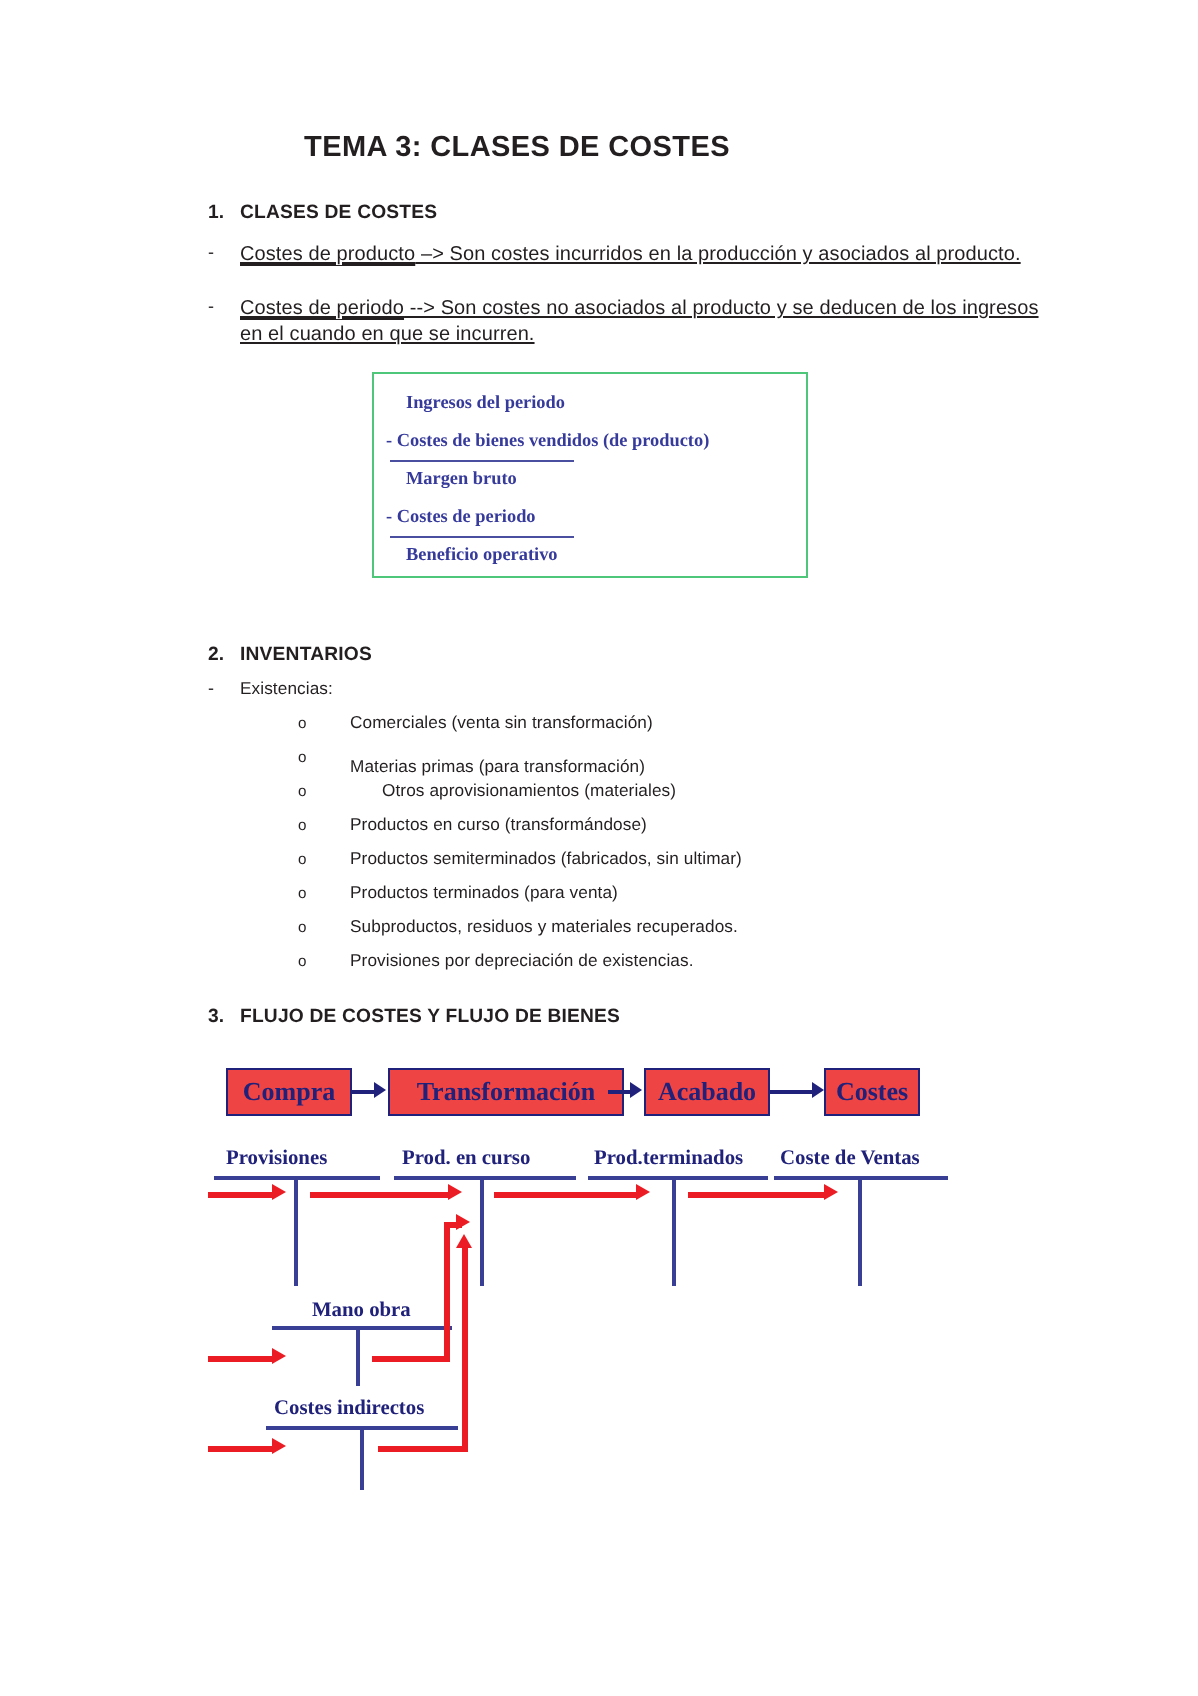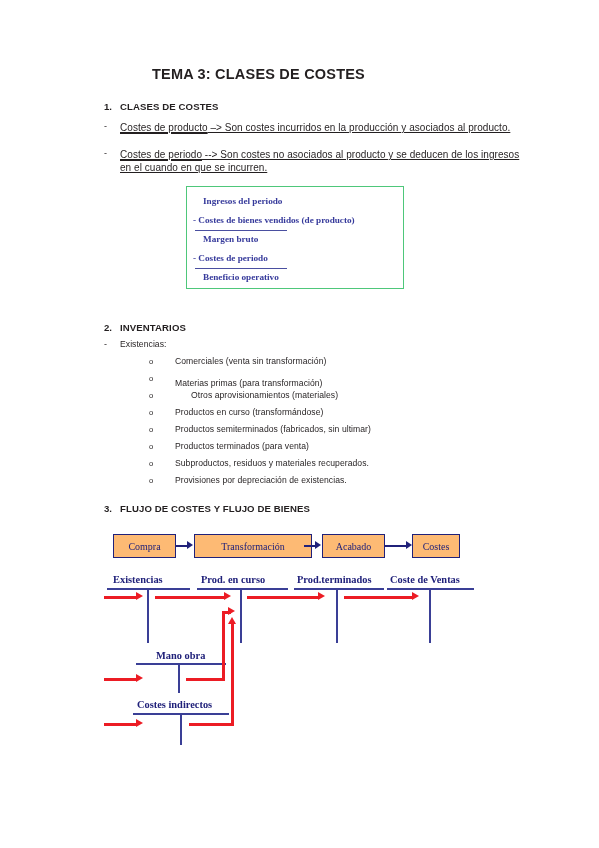--- a/index.html
+++ b/index.html
@@ -47,23 +47,23 @@
     position:absolute;height:1.3px;background:#4a4fa0;
   }
 
   
   .o-bullet{position:absolute;font-size:7.6px;color:#231f20;}
   .o-text{position:absolute;font-size:8.6px;color:#231f20;white-space:nowrap;letter-spacing:.05px;}
 
   
   .fbox{
     position:absolute;border:1.9px solid #20217a;box-sizing:border-box;
-    background:#fdba74;display:flex;align-items:center;justify-content:center;
-    font-family:"Liberation Serif", serif;font-weight:normal;color:#20217a;
-    font-size:10px;white-space:nowrap;
+    background:#ef4444;display:flex;align-items:center;justify-content:center;
+    font-family:"Liberation Serif", serif;font-weight:bold;color:#20217a;
+    font-size:13px;white-space:nowrap;
   }
   .fconn{position:absolute;height:2.4px;background:#20217a;}
   .fhead{
     position:absolute;width:0;height:0;
     border-top:4.6px solid transparent;border-bottom:4.6px solid transparent;
     border-left:6.2px solid #20217a;
   }
 
   
   .tlabel{
@@ -157,21 +157,21 @@
   <div class="fbox" style="left:194px;top:534px;width:118px;height:24px;">Transformación</div>
   <div class="fconn" style="left:304px;top:545px;width:11px;"></div>
   <div class="fhead" style="left:315px;top:541px;"></div>
 
   <div class="fbox" style="left:322px;top:534px;width:63px;height:24px;">Acabado</div>
   <div class="fconn" style="left:385px;top:545px;width:21px;"></div>
   <div class="fhead" style="left:406px;top:541px;"></div>
 
   <div class="fbox" style="left:412px;top:534px;width:48px;height:24px;">Costes</div>
 
-  <div class="tlabel" style="left:113px;top:574px;">Existencias</div>
+  <div class="tlabel" style="left:113px;top:574px;">Provisiones</div>
   <div class="trule" style="left:107px;top:588px;width:83px;"></div>
   <div class="tstem" style="left:147px;top:588px;height:55px;"></div>
 
   <div class="tlabel" style="left:201px;top:574px;">Prod. en curso</div>
   <div class="trule" style="left:197px;top:588px;width:91px;"></div>
   <div class="tstem" style="left:240px;top:588px;height:55px;"></div>
 
   <div class="tlabel" style="left:297px;top:574px;">Prod.terminados</div>
   <div class="trule" style="left:294px;top:588px;width:90px;"></div>
   <div class="tstem" style="left:336px;top:588px;height:55px;"></div>

